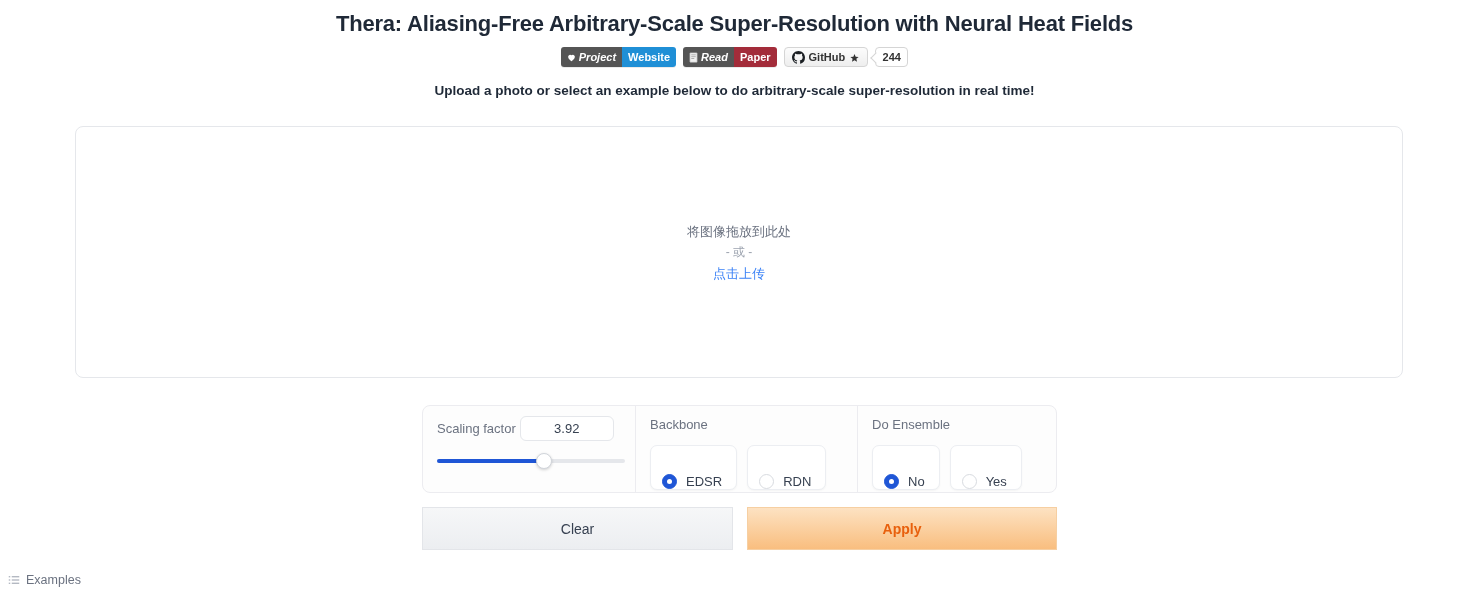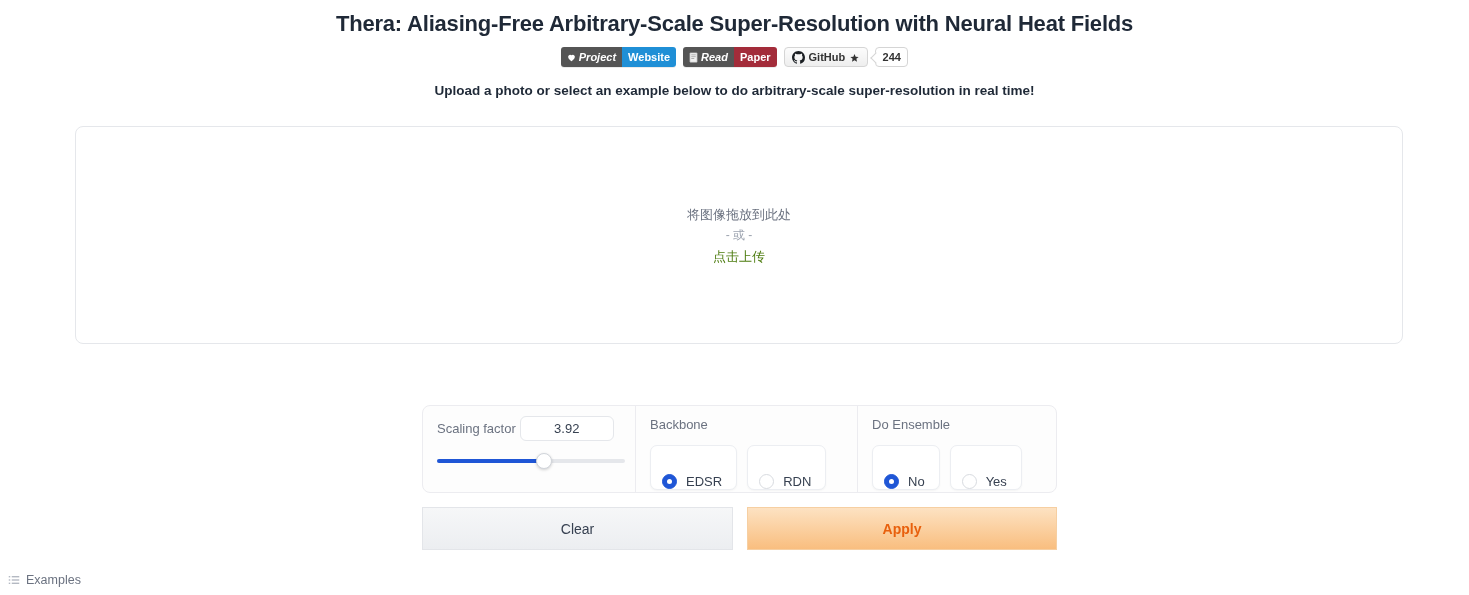--- a/index.html
+++ b/index.html
@@ -105,33 +105,33 @@
     color: #1f2937;
     margin-top: 16px;
   }
 
   
   .dropzone {
     position: absolute;
     left: 75px;
     top: 126px;
     width: 1328px;
-    height: 218px;
+    height: 252px;
     border: 1px solid #e5e7eb;
     border-radius: 8px;
     background: #ffffff;
     display: flex;
     flex-direction: column;
     align-items: center;
     justify-content: center;
     cursor: pointer;
   }
   .dz-line { font-size: 13px; color: #6b7280; line-height: 21px; text-align: center; }
   .dz-or { font-size: 12px; color: #9ca3af; line-height: 21px; }
-  .dz-click { font-size: 13px; color: #4d7c0f; line-height: 21px; }
+  .dz-click { font-size: 13px; color: #3b82f6; line-height: 21px; }
 
   
   .controls {
     position: absolute;
     left: 422px;
     top: 405px;
     width: 635px;
     height: 88px;
     border: 1px solid #ececf0;
     border-radius: 8px;

